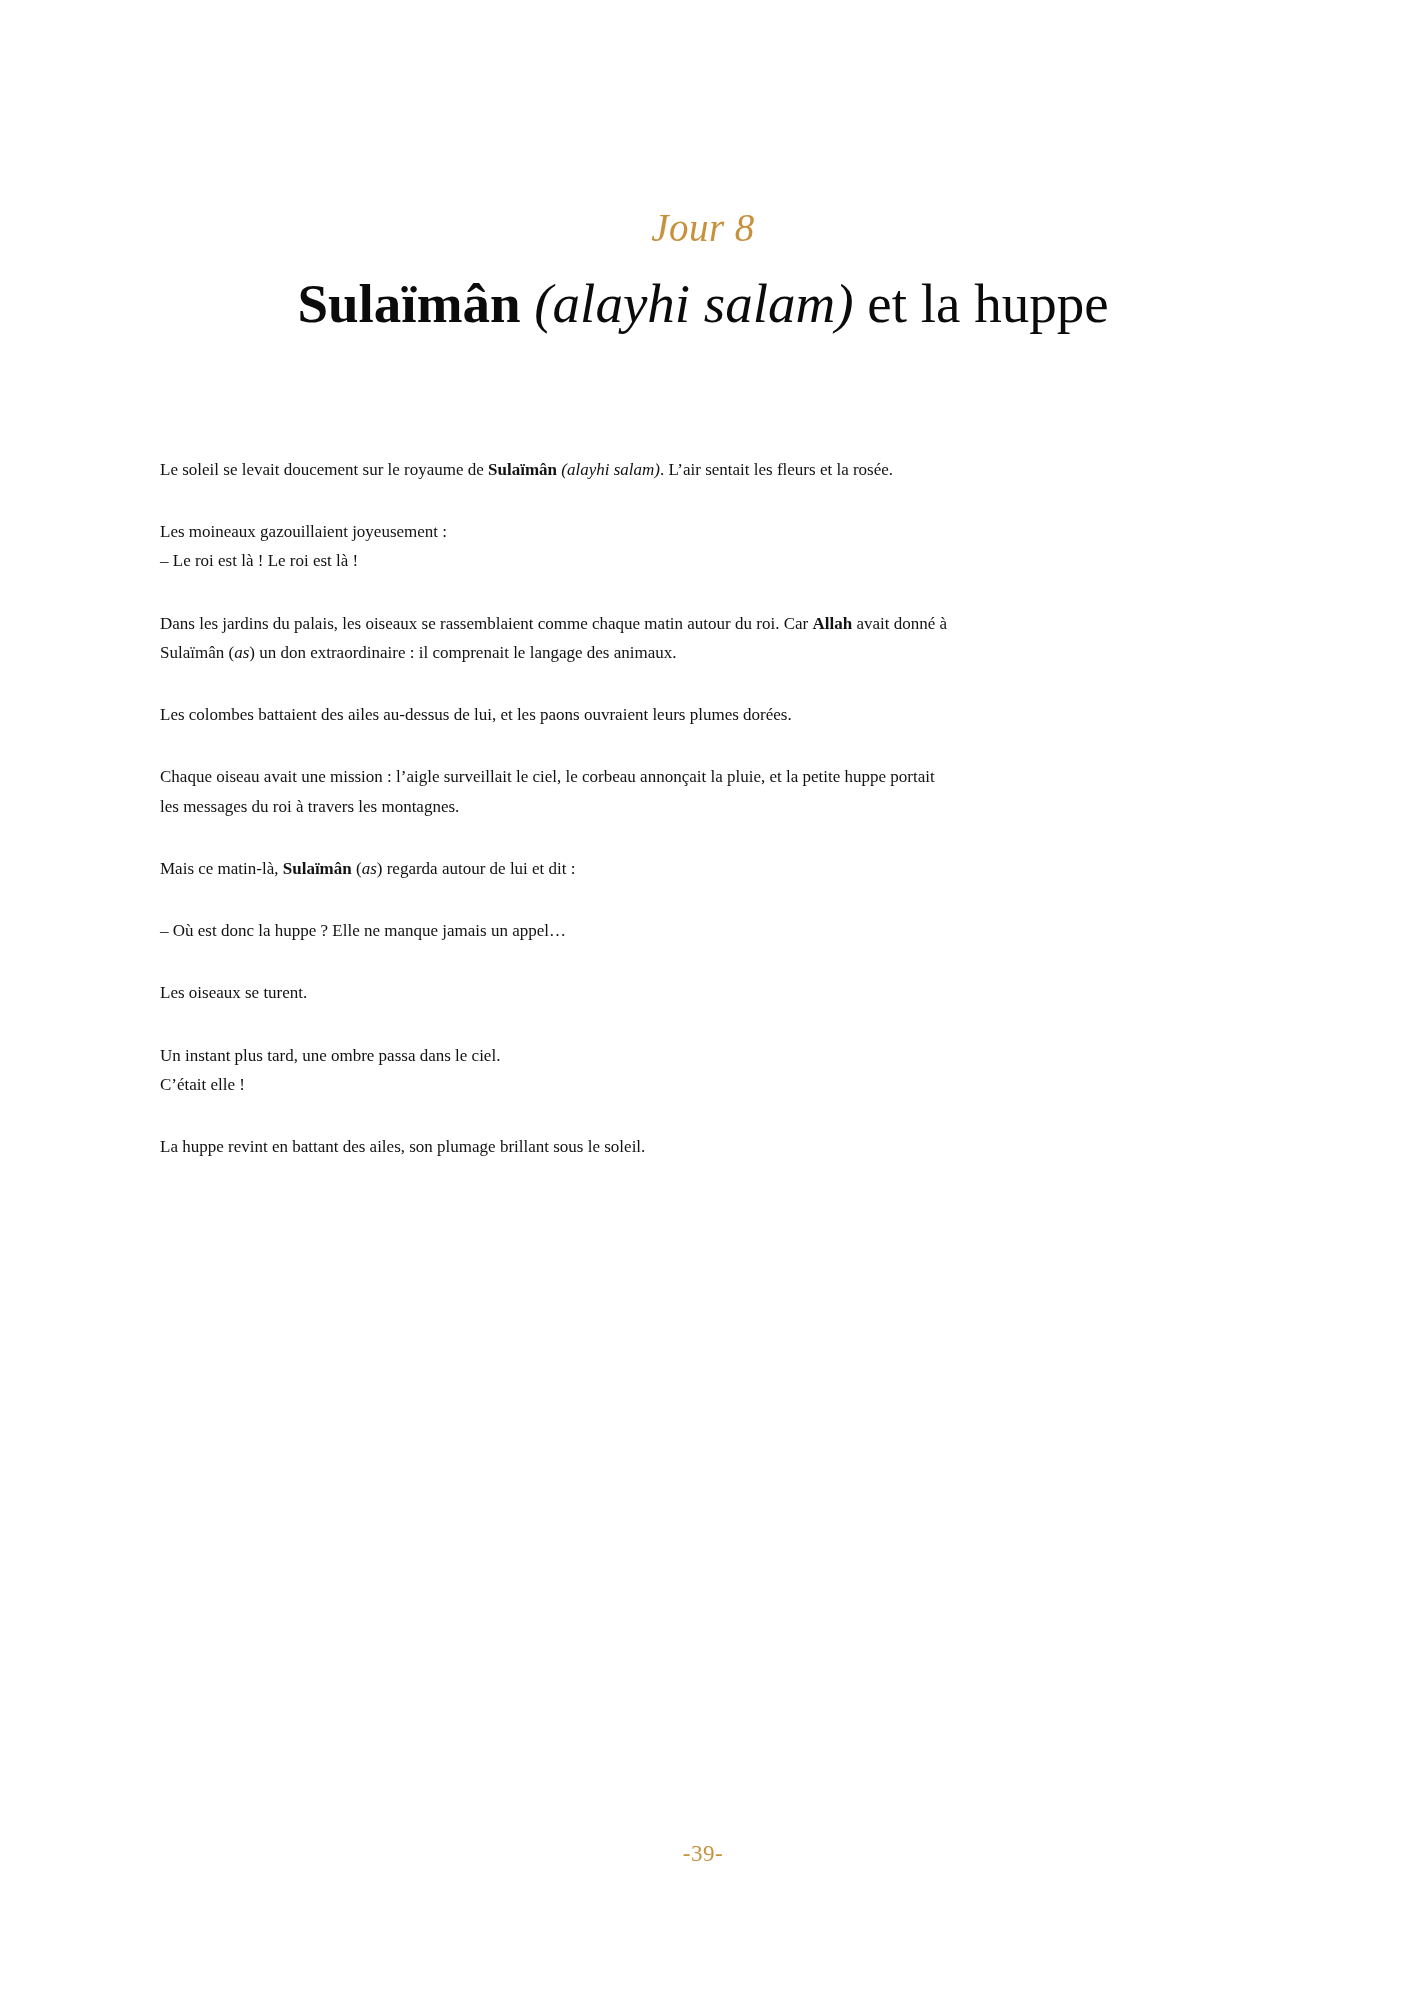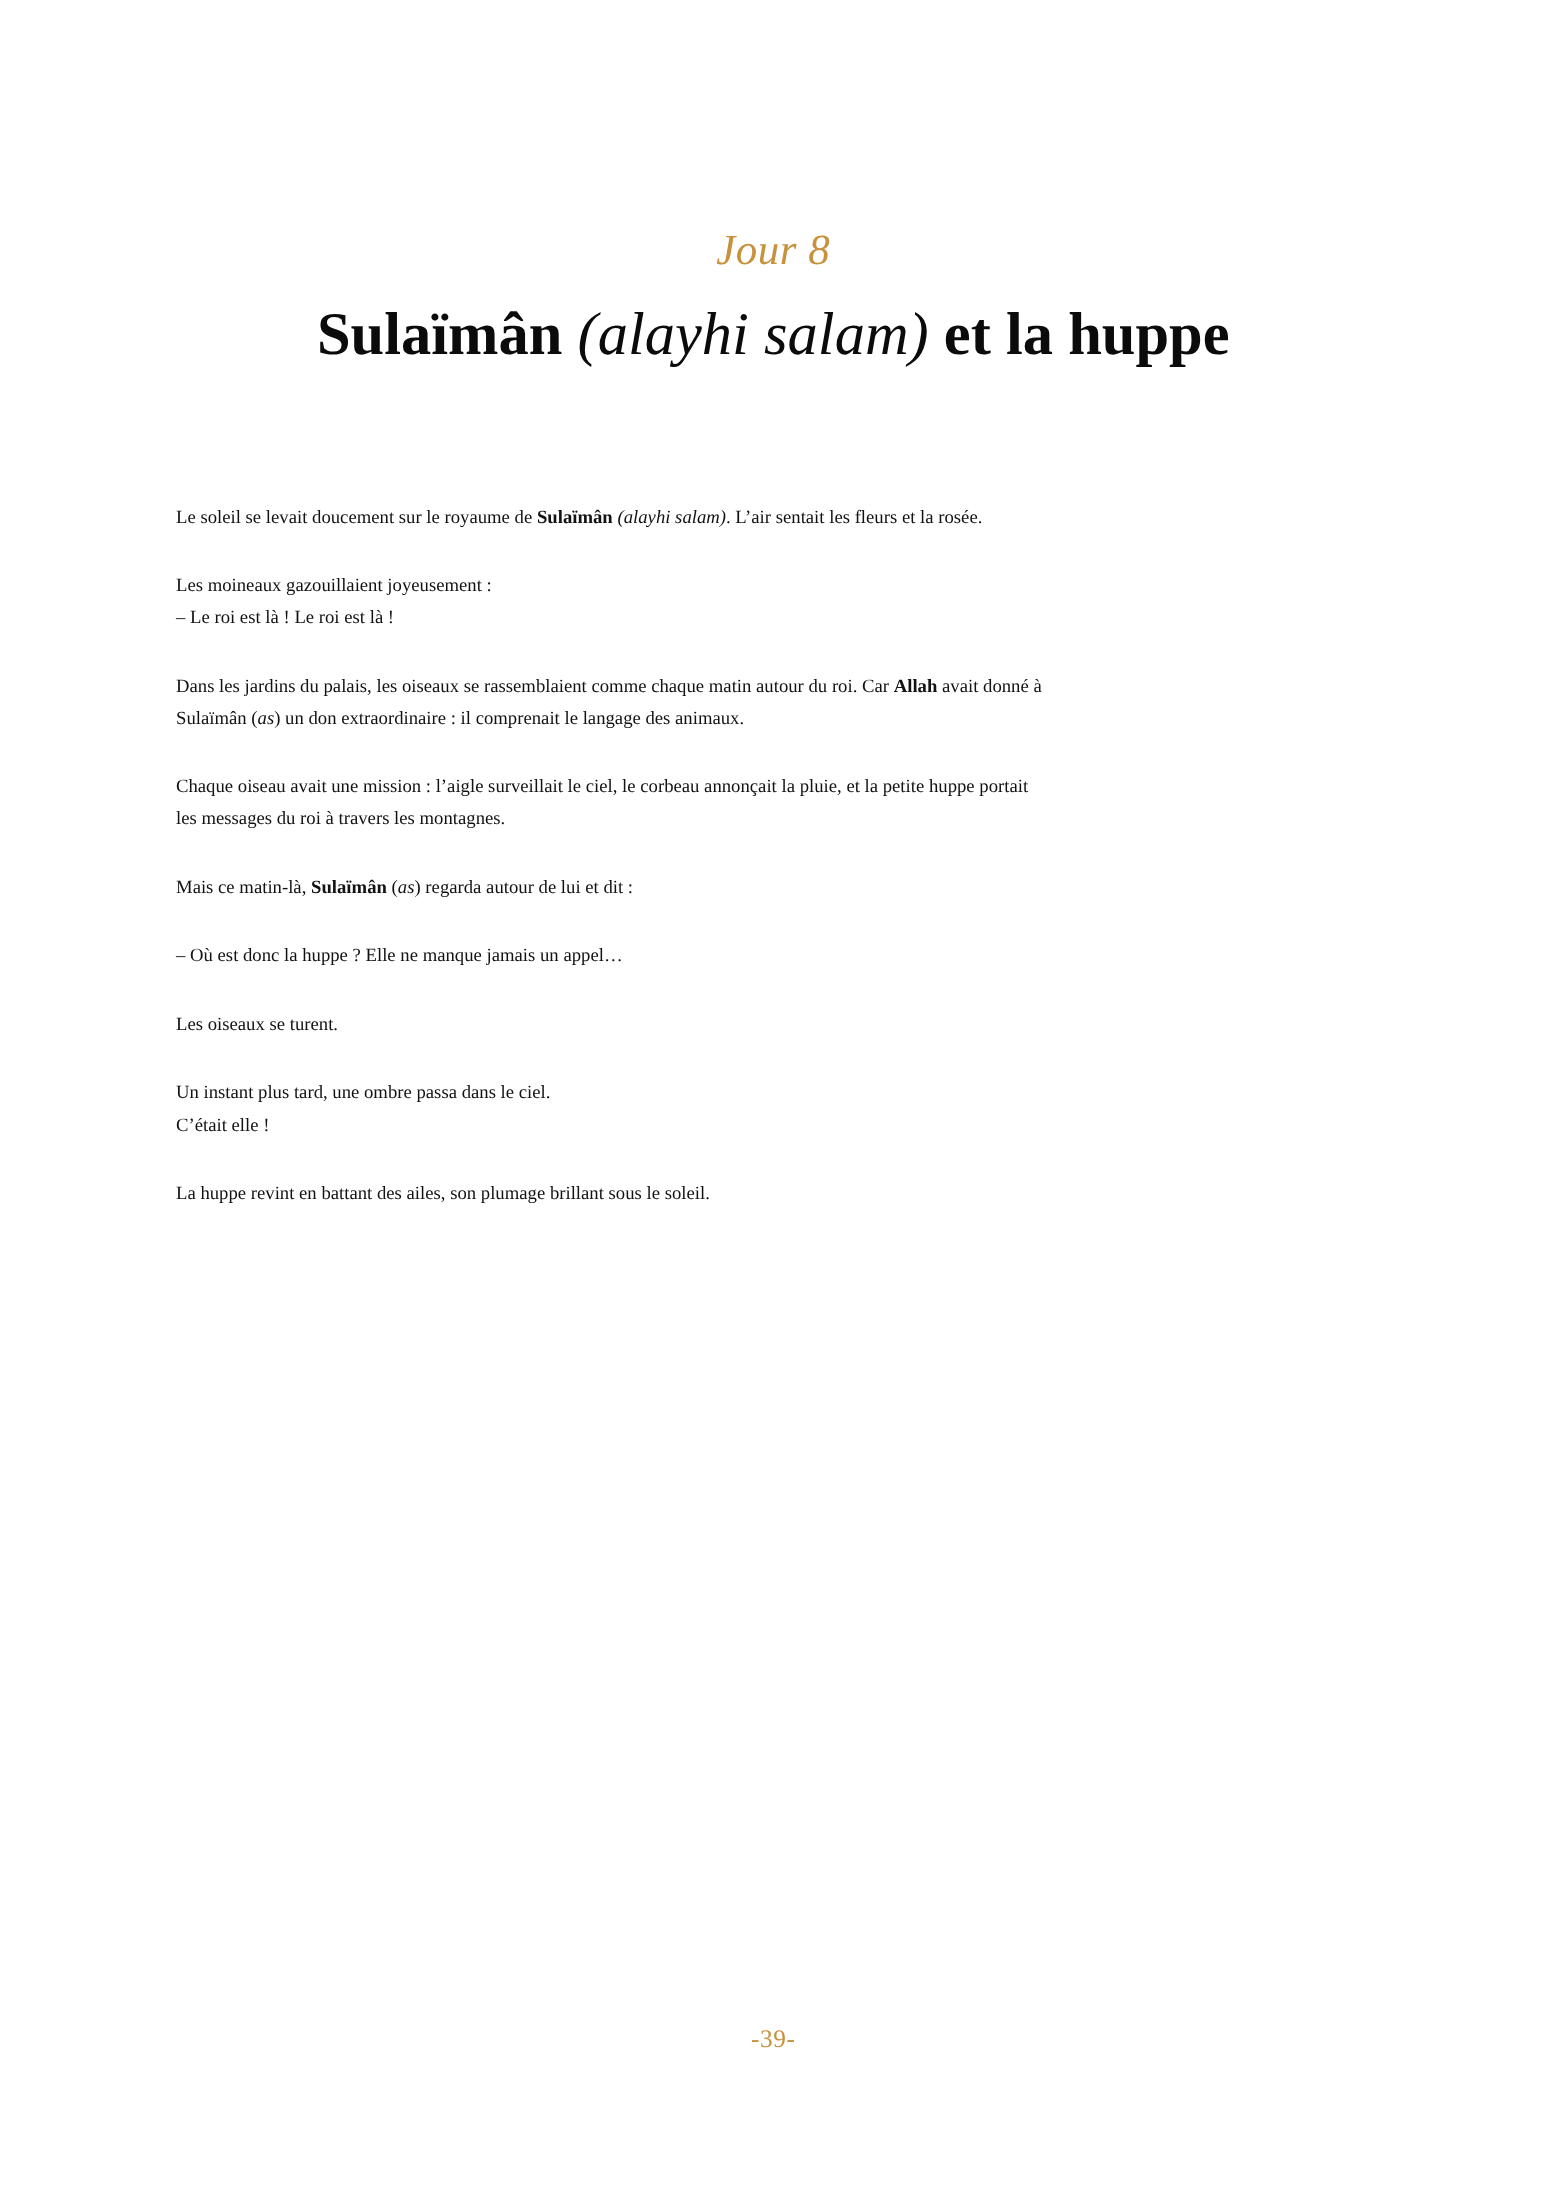--- a/index.html
+++ b/index.html
@@ -54,21 +54,21 @@
   .chapter-title .t-bold {
     font-weight: 700;
   }
 
   .chapter-title .t-ital {
     font-style: italic;
     font-weight: 400;
   }
 
   .chapter-title .t-reg {
-    font-weight: 700;
+    font-weight: 400;
   }
 
   
   .content {
     position: absolute;
     top: 455px;
     left: 160px;
     width: 790px;
   }
 
@@ -133,20 +133,21 @@
 
     <p class="para">
       <span>Les moineaux gazouillaient joyeusement :</span><br>
       <span>– Le roi est là ! Le roi est là !</span>
     </p>
 
     <p class="para">
       <span>Dans les jardins du palais, les oiseaux se rassemblaient comme chaque matin autour du roi. Car </span><b>Allah</b><span> avait donné à Sulaïmân (</span><i>as</i><span>) un don extraordinaire : il comprenait le langage des animaux.</span>
     </p>
 
+    <p class="para">Les colombes battaient des ailes au-dessus de lui, et les paons ouvraient leurs plumes dorées.</p>
 
     <p class="para">Chaque oiseau avait une mission : l’aigle surveillait le ciel, le corbeau annonçait la pluie, et la petite huppe portait les messages du roi à travers les montagnes.</p>
 
     <p class="para">
       <span>Mais ce matin-là, </span><b>Sulaïmân</b><span> (</span><i>as</i><span>) regarda autour de lui et dit :</span>
     </p>
 
     <p class="para">– Où est donc la huppe ? Elle ne manque jamais un appel…</p>
 
     <p class="para">Les oiseaux se turent.</p>

